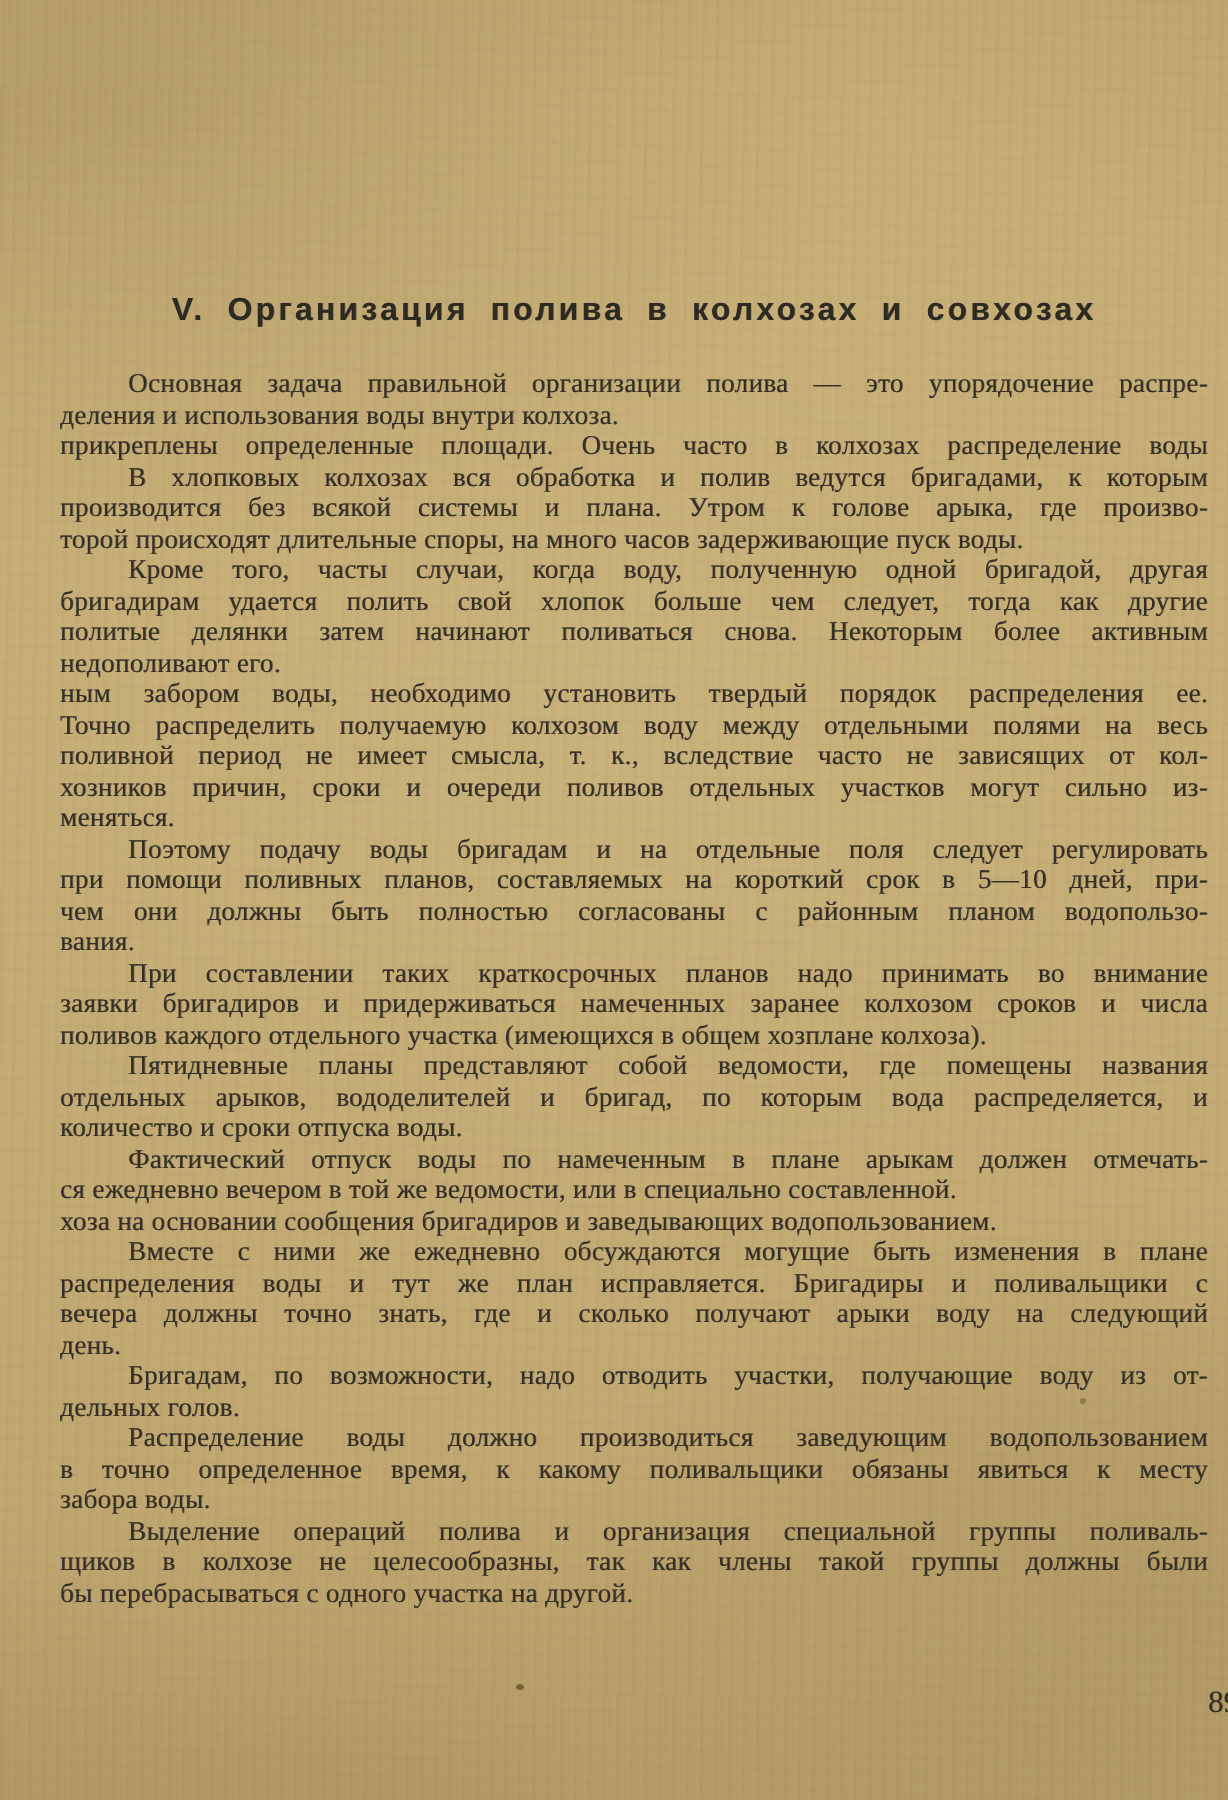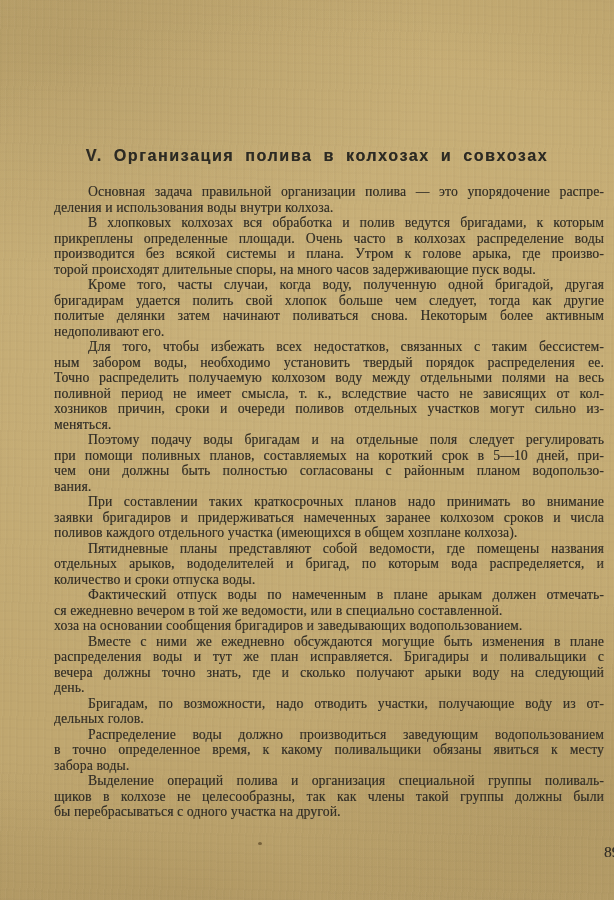--- a/index.html
+++ b/index.html
@@ -45,21 +45,21 @@
     position:absolute;
     top:184px;left:30px;width:574px;
     font-family:"Liberation Serif", "DejaVu Serif", serif;
     font-size:13.6px;
     line-height:15.5px;
     color:#332f27;
     letter-spacing:0.15px;
     text-shadow:0.35px 0 0 rgba(51,47,39,0.5);
   }
   .para{margin:0;padding:0;}
-  .line{text-align:justify;margin-left:24px;}
+  .line{text-align:justify;}
   .line.just{text-align-last:justify;}
   .line.last{text-align-last:left;}
   .line.first{text-indent:34px;}
 
   .page-number{
     position:absolute;
     top:843px;left:604px;
     font-family:"Liberation Serif", "DejaVu Serif", serif;
     font-size:15.5px;
     color:#332f27;
@@ -76,33 +76,32 @@
 
 <div class="page">
   <div class="heading">V. Организация полива в колхозах и совхозах</div>
 
   <div class="body-text">
       <div class="para">
         <div class="line first just">Основная задача правильной организации полива — это упорядочение распре-</div>
         <div class="line last">деления и использования воды внутри колхоза.</div>
       </div>
       <div class="para">
+        <div class="line just">прикреплены определенные площади. Очень часто в колхозах распределение воды</div>
         <div class="line first just">В хлопковых колхозах вся обработка и полив ведутся бригадами, к которым</div>
-        <div class="line just">прикреплены определенные площади. Очень часто в колхозах распределение воды</div>
         <div class="line just">производится без всякой системы и плана. Утром к голове арыка, где произво-</div>
         <div class="line last">торой происходят длительные споры, на много часов задерживающие пуск воды.</div>
       </div>
       <div class="para">
         <div class="line first just">Кроме того, часты случаи, когда воду, полученную одной бригадой, другая</div>
         <div class="line just">бригадирам удается полить свой хлопок больше чем следует, тогда как другие</div>
         <div class="line just">политые делянки затем начинают поливаться снова. Некоторым более активным</div>
         <div class="line last">недополивают его.</div>
       </div>
       <div class="para">
-        <div class="line first just">Для того, чтобы избежать всех недостатков, связанных с таким бессистем-</div>
         <div class="line just">ным забором воды, необходимо установить твердый порядок распределения ее.</div>
         <div class="line just">Точно распределить получаемую колхозом воду между отдельными полями на весь</div>
         <div class="line just">поливной период не имеет смысла, т. к., вследствие часто не зависящих от кол-</div>
         <div class="line just">хозников причин, сроки и очереди поливов отдельных участков могут сильно из-</div>
         <div class="line last">меняться.</div>
       </div>
       <div class="para">
         <div class="line first just">Поэтому подачу воды бригадам и на отдельные поля следует регулировать</div>
         <div class="line just">при помощи поливных планов, составляемых на короткий срок в 5—10 дней, при-</div>
         <div class="line just">чем они должны быть полностью согласованы с районным планом водопользо-</div>

